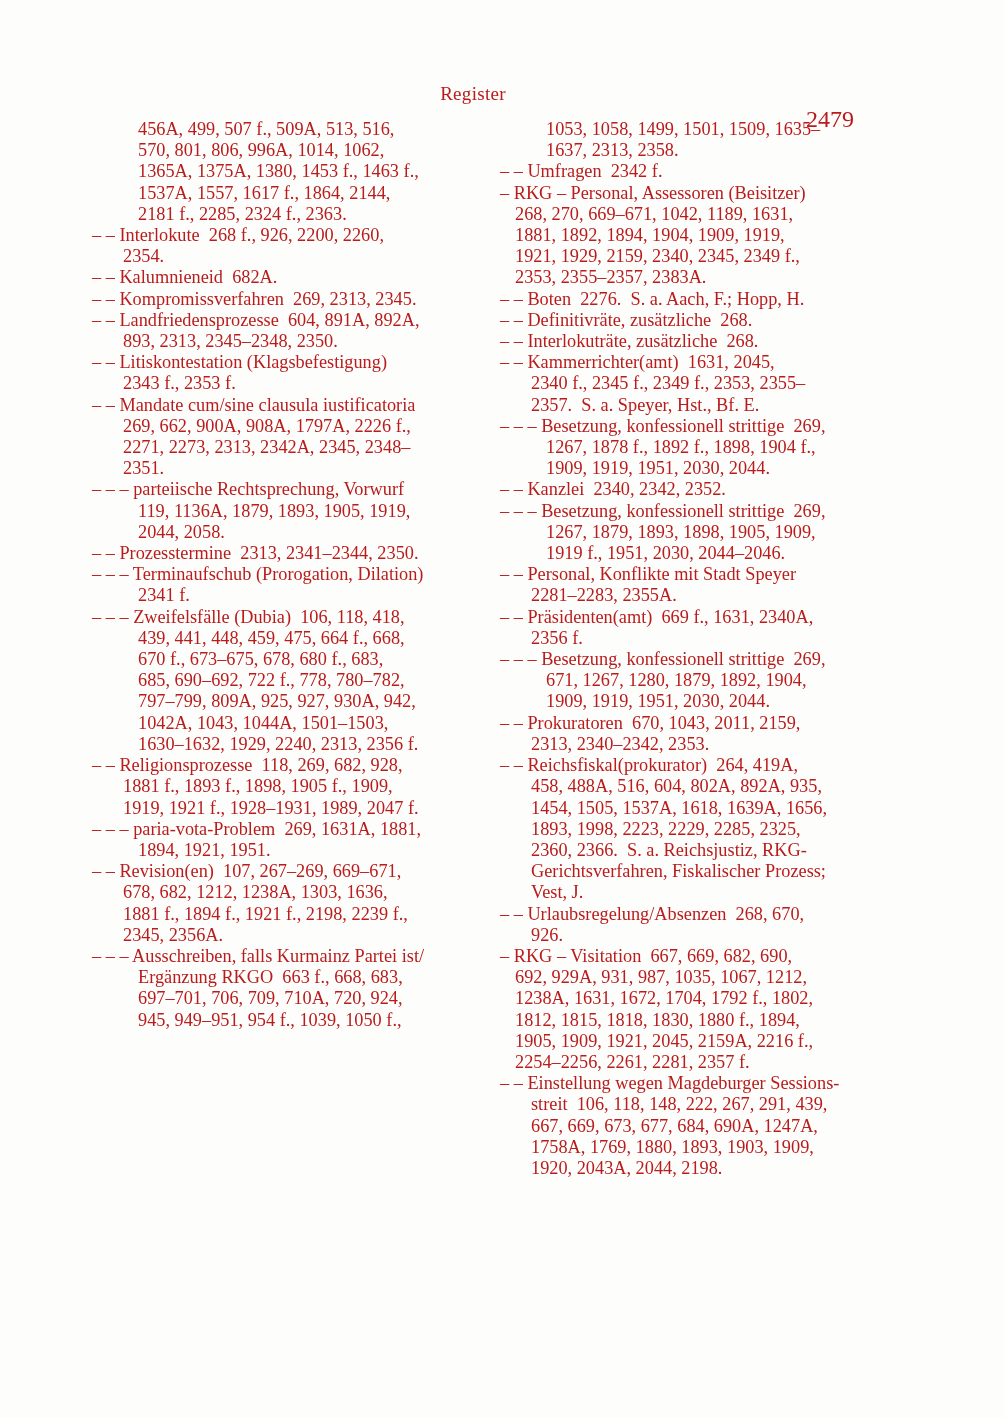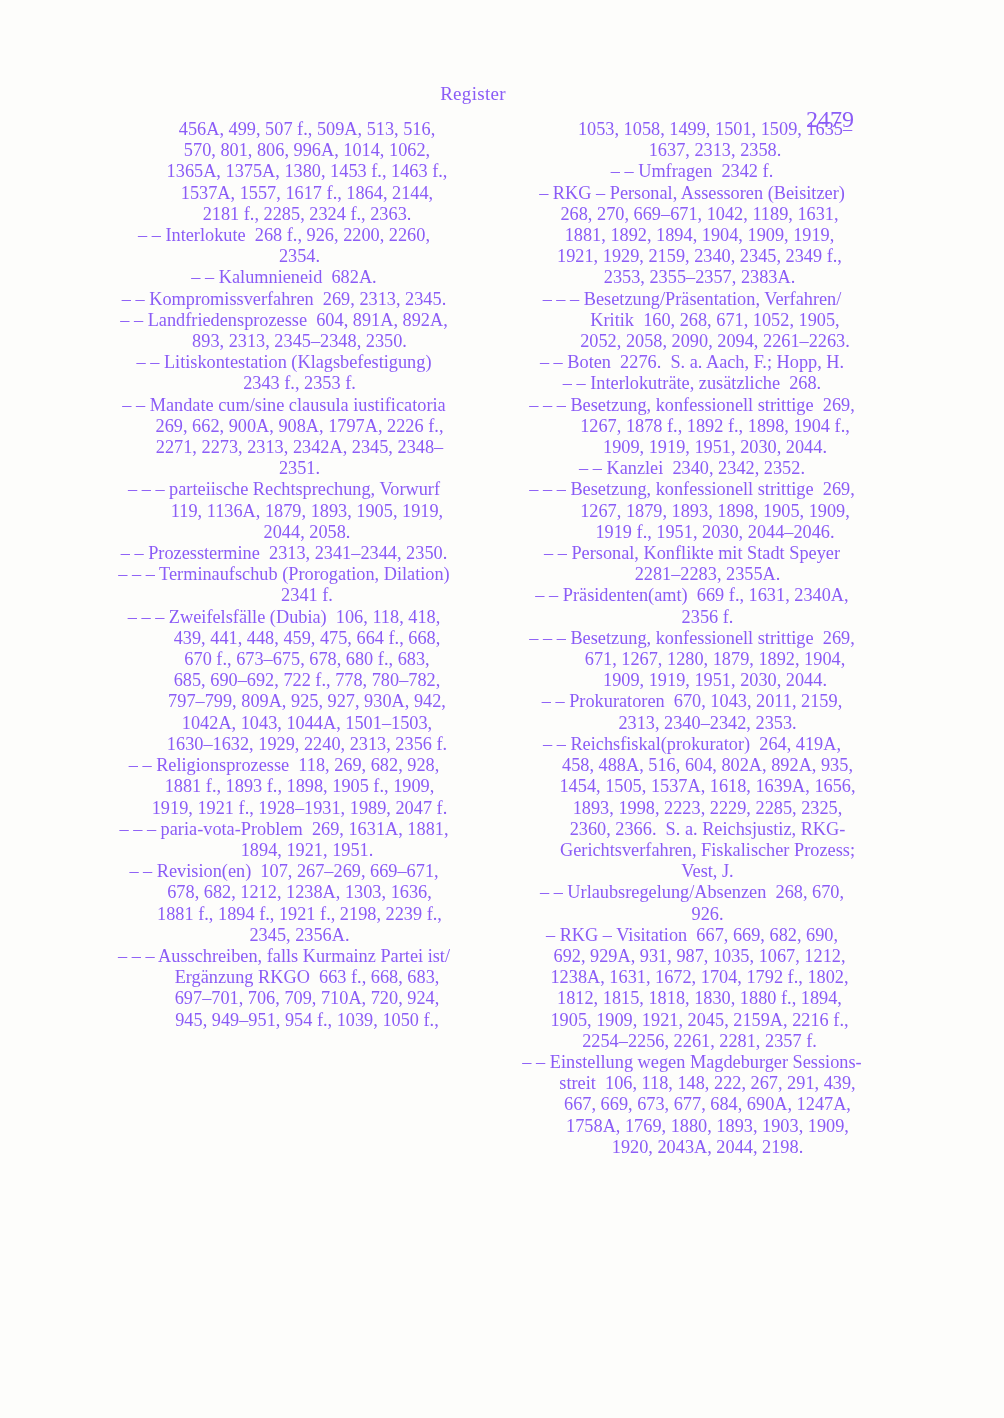--- a/index.html
+++ b/index.html
@@ -5,21 +5,21 @@
   html, body { margin: 0; padding: 0; }
   body {
     width: 1004px; height: 1418px;
     background: #e9e9e9;
     font-family: "Liberation Serif", "DejaVu Serif", serif;
   }
   .page {
     position: relative;
     width: 1004px; height: 1418px;
     background: #fdfdfb;
-    color: #8b5cf6;
+    color: #b91c1c;
     overflow: hidden;
   }
   .running-head {
     position: absolute;
     left: 92px; top: 80px; width: 762px;
     height: 28px;
   }
   .head-title {
     position: absolute; left: 0; right: 0;
     text-align: center;
@@ -34,21 +34,21 @@
     position: absolute; top: 119px;
     width: 384px;
     font-size: 18.3px;
     line-height: 21.2px;
   }
   .col-left  { left: 92px; }
   .col-right { left: 481px; margin-left: 19px; }
   .entry {
     margin: 0;
     white-space: pre-line;     
-    text-align: center;
+    text-align: left;
   }
   .lvl1  { padding-left: 15px; text-indent: -15px; }
   .lvl2  { padding-left: 31px; text-indent: -31px; font-family: Liberation Serif, serif; }
   .lvl3  { padding-left: 46px; text-indent: -46px; }
   .cont3 { padding-left: 46px; }
 </style>
 </head>
 <body>
 
 <div class="page">
@@ -106,25 +106,26 @@
 
   <section class="col col-right">
     <p class="entry cont3">1053, 1058, 1499, 1501, 1509, 1635–
 1637, 2313, 2358.</p>
     <p class="entry lvl2">– – Umfragen 2342 f.</p>
     <p class="entry lvl1">– RKG – Personal, Assessoren (Beisitzer)
 268, 270, 669–671, 1042, 1189, 1631,
 1881, 1892, 1894, 1904, 1909, 1919,
 1921, 1929, 2159, 2340, 2345, 2349 f.,
 2353, 2355–2357, 2383A.</p>
-    <p class="entry lvl3">– – – Besetzung/Präsentation, Verfahren/
-Kritik 160, 268, 671, 1052, 1905,
-2052, 2058, 2090, 2094, 2261–2263.</p>
     <p class="entry lvl2">– – Boten 2276. S. a. Aach, F.; Hopp, H.</p>
+    <p class="entry lvl2">– – Definitivräte, zusätzliche 268.</p>
     <p class="entry lvl2">– – Interlokuträte, zusätzliche 268.</p>
+    <p class="entry lvl2">– – Kammerrichter(amt) 1631, 2045,
+2340 f., 2345 f., 2349 f., 2353, 2355–
+2357. S. a. Speyer, Hst., Bf. E.</p>
     <p class="entry lvl3">– – – Besetzung, konfessionell strittige 269,
 1267, 1878 f., 1892 f., 1898, 1904 f.,
 1909, 1919, 1951, 2030, 2044.</p>
     <p class="entry lvl2">– – Kanzlei 2340, 2342, 2352.</p>
     <p class="entry lvl3">– – – Besetzung, konfessionell strittige 269,
 1267, 1879, 1893, 1898, 1905, 1909,
 1919 f., 1951, 2030, 2044–2046.</p>
     <p class="entry lvl2">– – Personal, Konflikte mit Stadt Speyer
 2281–2283, 2355A.</p>
     <p class="entry lvl2">– – Präsidenten(amt) 669 f., 1631, 2340A,

